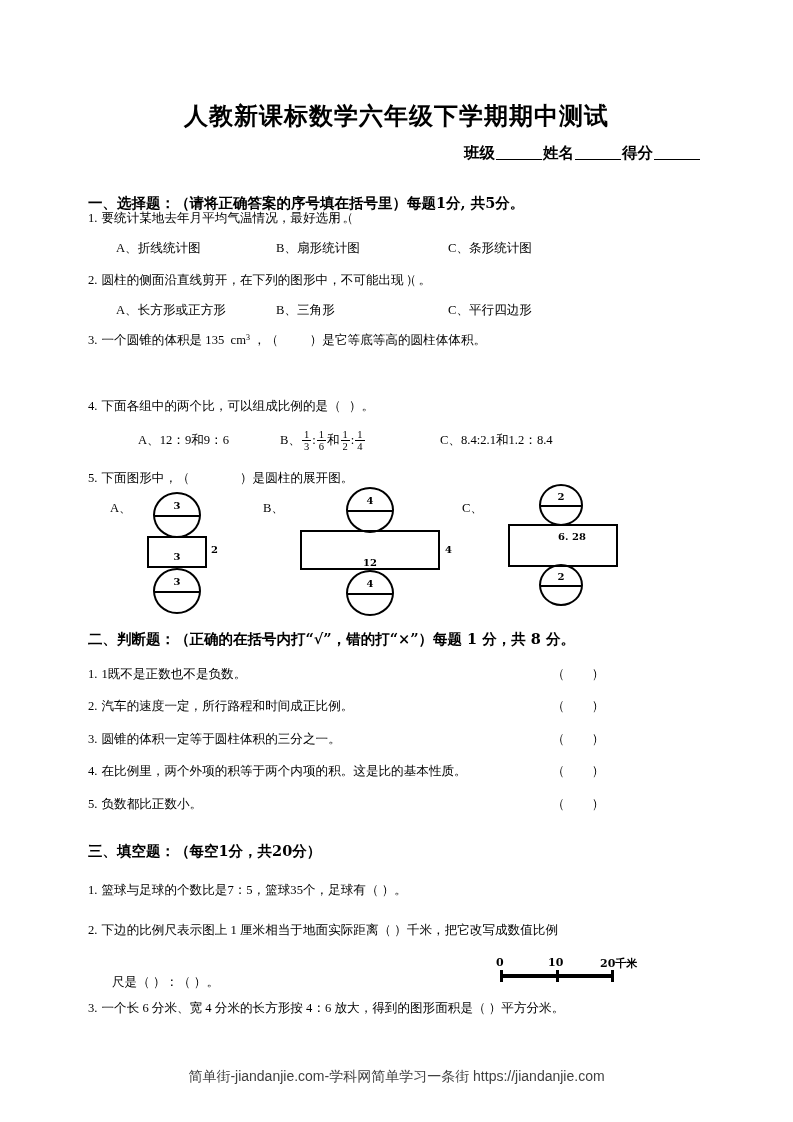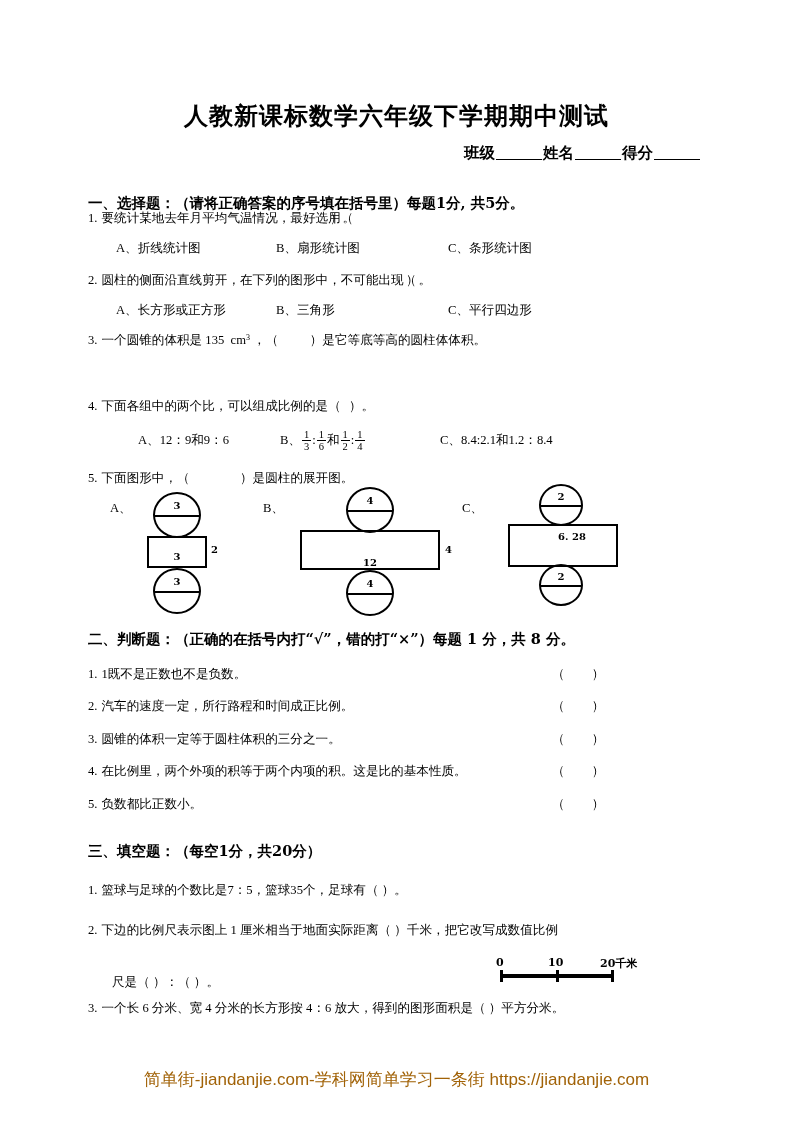--- a/index.html
+++ b/index.html
@@ -184,22 +184,22 @@
     white-space: nowrap;
     font-family: "DejaVu Serif", "Liberation Serif", serif;
   }
 
   
   .footer {
     position: absolute;
     left: 0; top: 1068px;
     width: 793px;
     text-align: center;
-    font-size: 17px;
-    color: #a16207;
+    font-size: 14px;
+    color: #404040;
     font-family: "Liberation Sans", "DejaVu Sans", sans-serif;
   }
 </style>
 </head>
 <body>
 
 <div class="page">
 
   <div class="doc-title">人教新课标数学六年级下学期期中测试</div>
 

